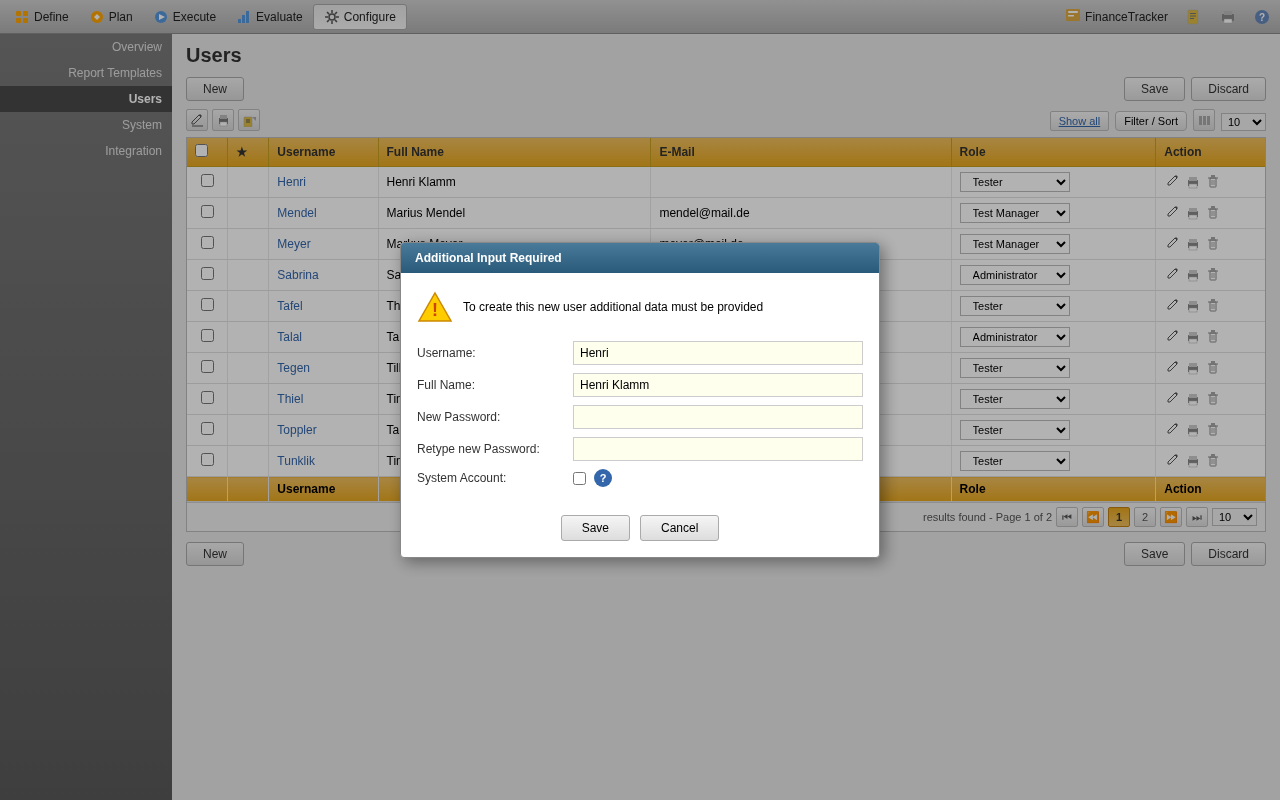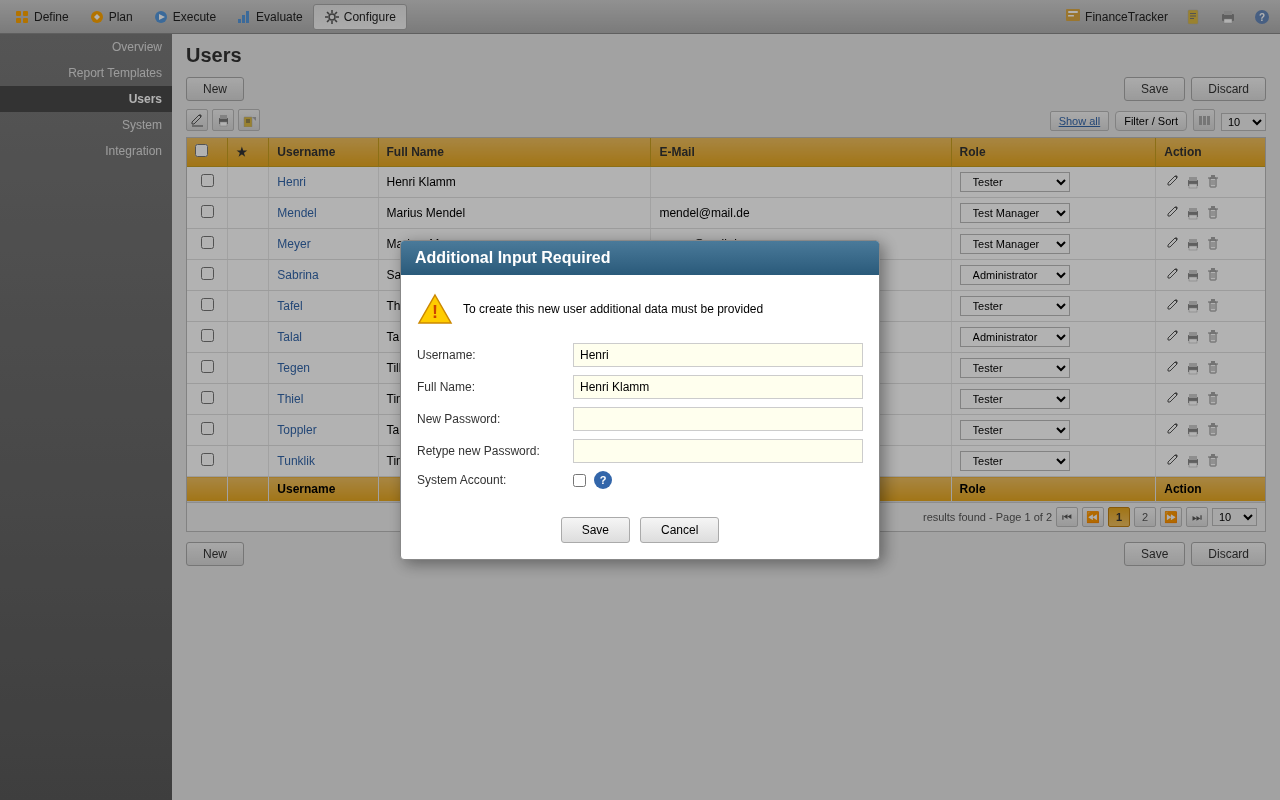--- a/index.html
+++ b/index.html
@@ -62,21 +62,21 @@
     .page-btn.active-page { background: linear-gradient(to bottom, #e8a820, #f0c060); color: #333; font-weight: bold; border-color: #c08010; }
     .page-size-select { width: 45px; padding: 1px 2px; border: 1px solid #bbb; font-size: 11px; }
 
     
     .bottom-toolbar { display: flex; align-items: center; margin-top: 10px; }
     .bottom-save-area { margin-left: auto; display: flex; gap: 6px; }
 
     
     .modal-overlay { position: fixed; top: 0; left: 0; width: 100%; height: 100%; background: rgba(0,0,0,0.3); z-index: 100; display: flex; align-items: center; justify-content: center; }
     .modal { background: white; border: 1px solid #888; border-radius: 4px; width: 480px; box-shadow: 4px 4px 16px rgba(0,0,0,0.4); overflow: hidden; }
-    .modal-header { background: linear-gradient(to bottom, #4a7a9a, #2a5a7a); color: white; padding: 8px 14px; font-size: 16px; font-weight: bold; }
+    .modal-header { background: linear-gradient(to bottom, #4a7a9a, #2a5a7a); color: white; padding: 8px 14px; font-size: 12px; font-weight: bold; }
     .modal-body { padding: 16px; }
     .modal-warning-row { display: flex; align-items: center; gap: 10px; margin-bottom: 16px; }
     .warning-icon { width: 36px; height: 36px; flex-shrink: 0; }
     .modal-form { display: grid; grid-template-columns: 150px 1fr; gap: 8px 6px; align-items: center; }
     .form-label { color: #333; font-size: 12px; }
     .form-input { width: 100%; padding: 4px 6px; border: 1px solid #ccc; background: #ffffee; font-size: 12px; }
     .form-checkbox-row { display: flex; align-items: center; gap: 8px; }
     .modal-footer { display: flex; justify-content: center; gap: 10px; padding: 12px 16px 16px; }
     .modal-btn { padding: 5px 20px; border: 1px solid #aaa; background: linear-gradient(to bottom, #f5f5f5, #ddd); cursor: pointer; border-radius: 3px; font-size: 12px; }
 

